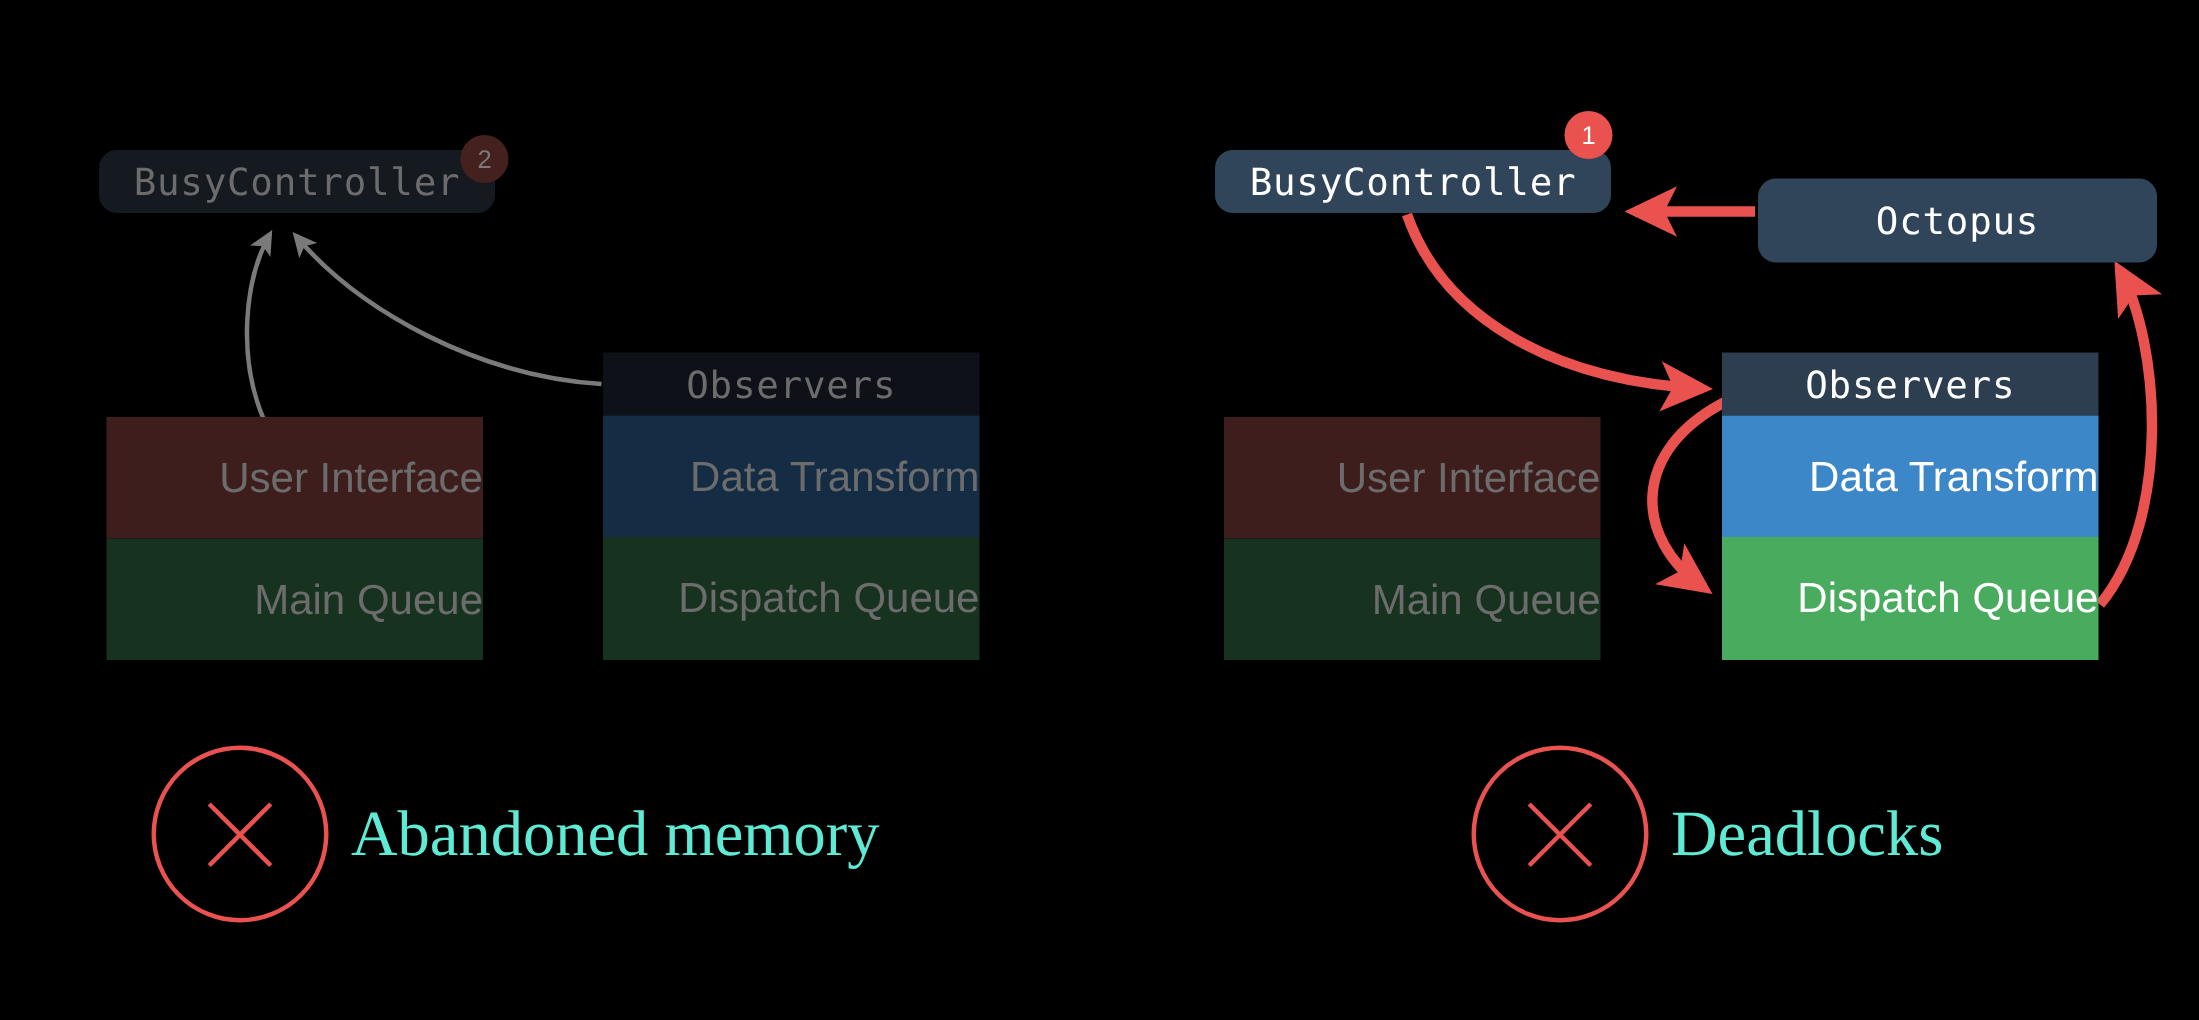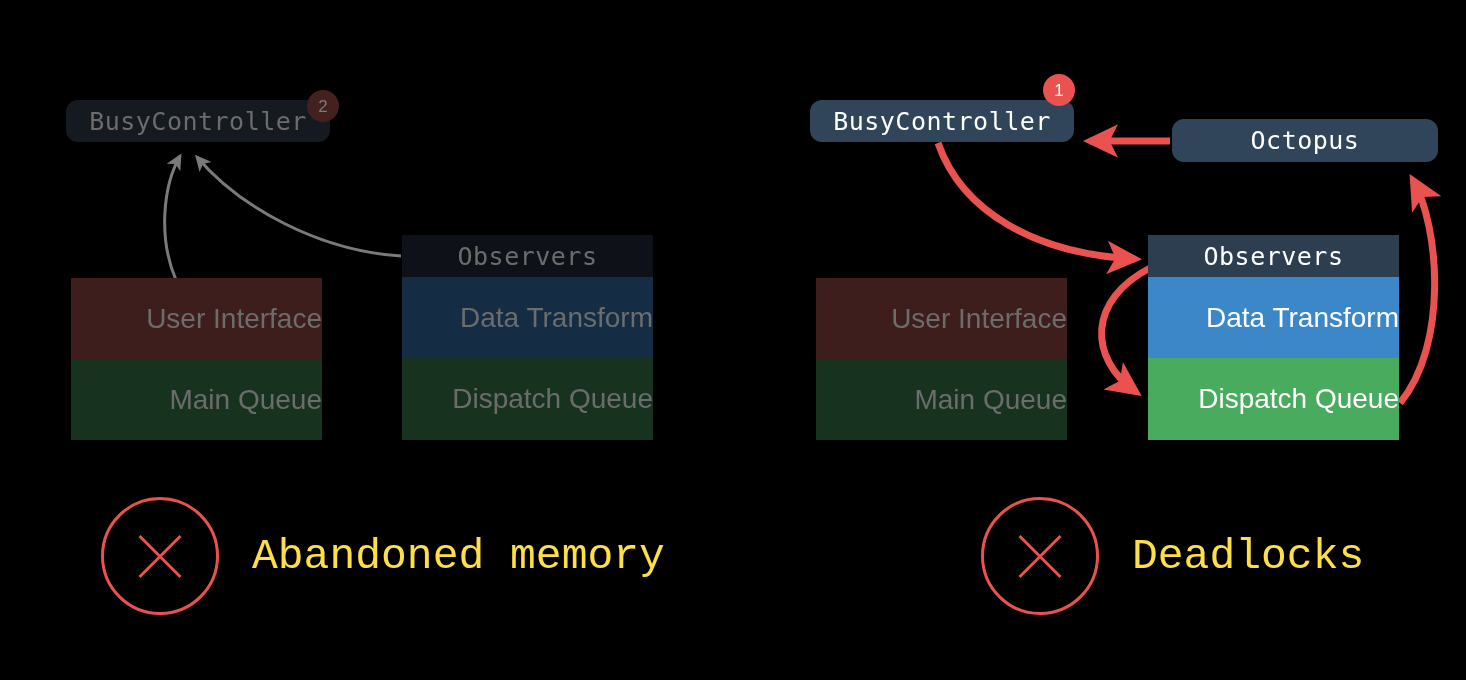--- a/index.html
+++ b/index.html
@@ -107,24 +107,24 @@
     top: 50%;
     width: 58px;
     height: 3px;
     background: #e9524f;
     margin-left: -29px;
     margin-top: -1.5px;
   }
   .x-circle:before { transform: rotate(45deg); }
   .x-circle:after  { transform: rotate(-45deg); }
   .caption-label {
-    font-family: Liberation Mono, monospace;
+    font-family: Liberation Serif, serif;
     font-size: 43px;
-    color: #fde047;
-    margin-left: 33px;
+    color: #5eead4;
+    margin-left: 15px;
     white-space: nowrap;
   }
 </style>
 </head>
 <body>
 
 <div id="stage">
 
   <svg class="edges" viewBox="0 0 1466 680">
     <defs>
@@ -182,21 +182,21 @@
     <div class="caption-label">Abandoned memory</div>
   </div>
 
   <div class="pill bright" style="left:810px; top:100px; width:264px; height:42px; font-size:25px;">
     <span>BusyController</span>
   </div>
   <div class="badge bright" style="left:1043px; top:74px; width:32px; height:32px;">
     <span>1</span>
   </div>
 
-  <div class="pill bright" style="left:1172px; top:119px; width:266px; height:43px; font-size:25px;">
+  <div class="pill bright" style="left:1172px; top:119px; width:266px; height:56px; font-size:25px;">
     <span>Octopus</span>
   </div>
 
   <div class="stack" style="left:816px; top:278px; width:251px;">
     <div class="layer sans" style="height:81px; background:#3e1e1c; color:#6c6c6c; font-size:28px;">
       <span>User Interface</span>
     </div>
     <div class="layer sans" style="height:81px; background:#173320; color:#6c6c6c; font-size:28px;">
       <span>Main Queue</span>
     </div>

